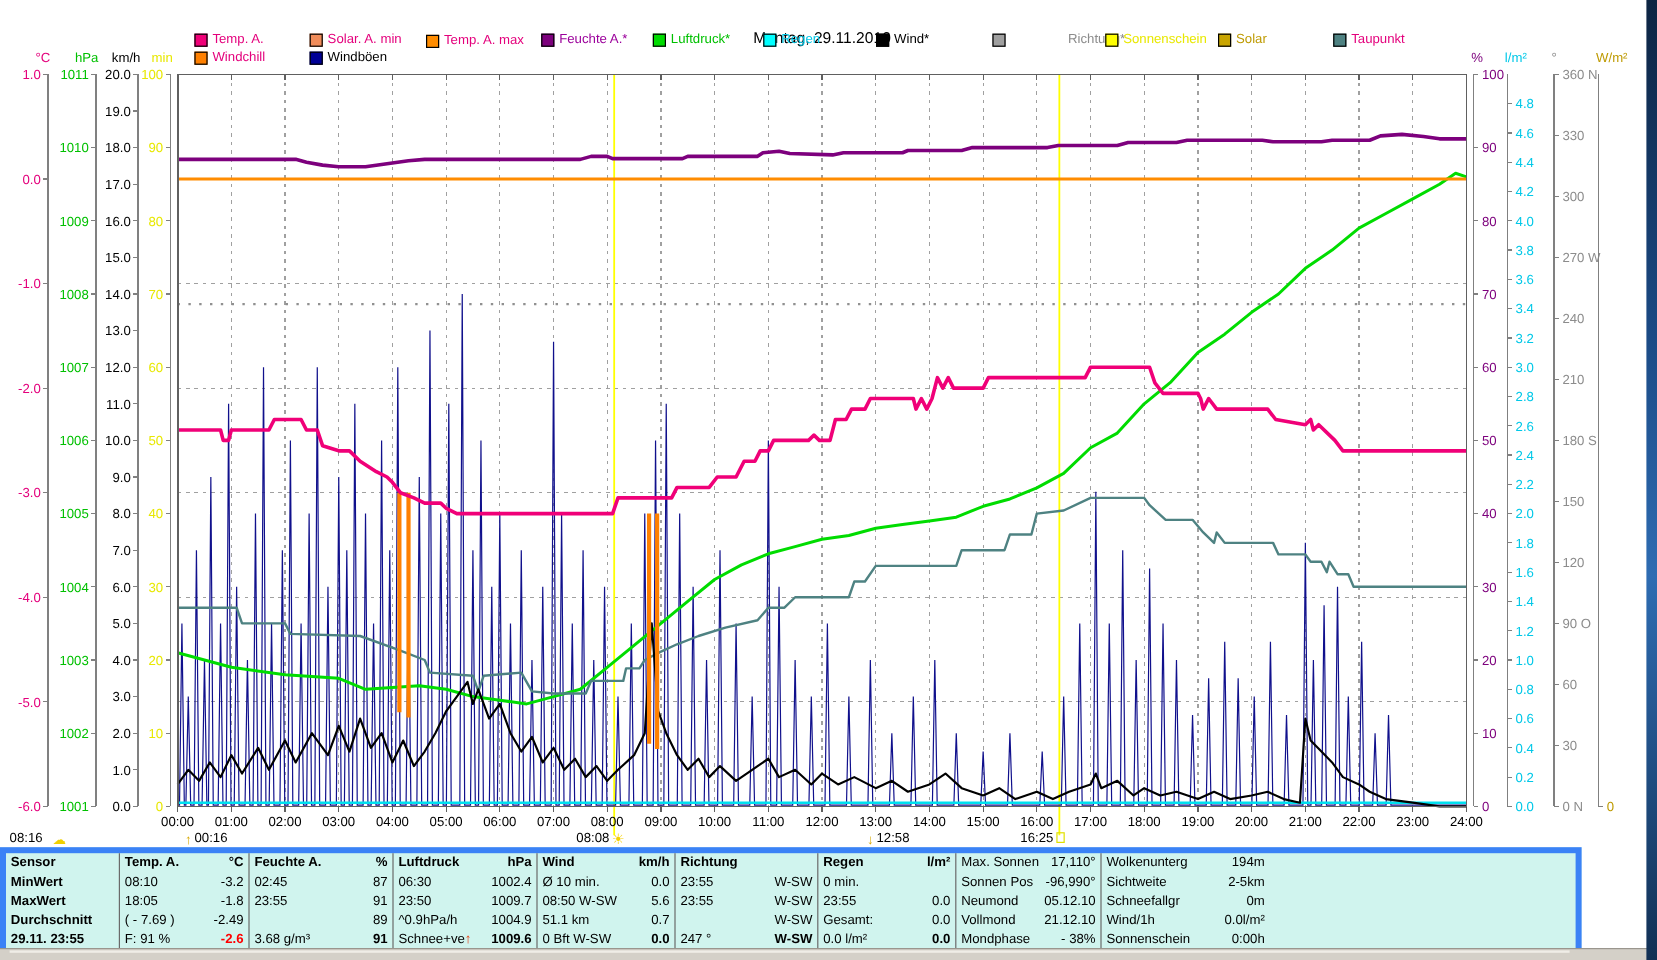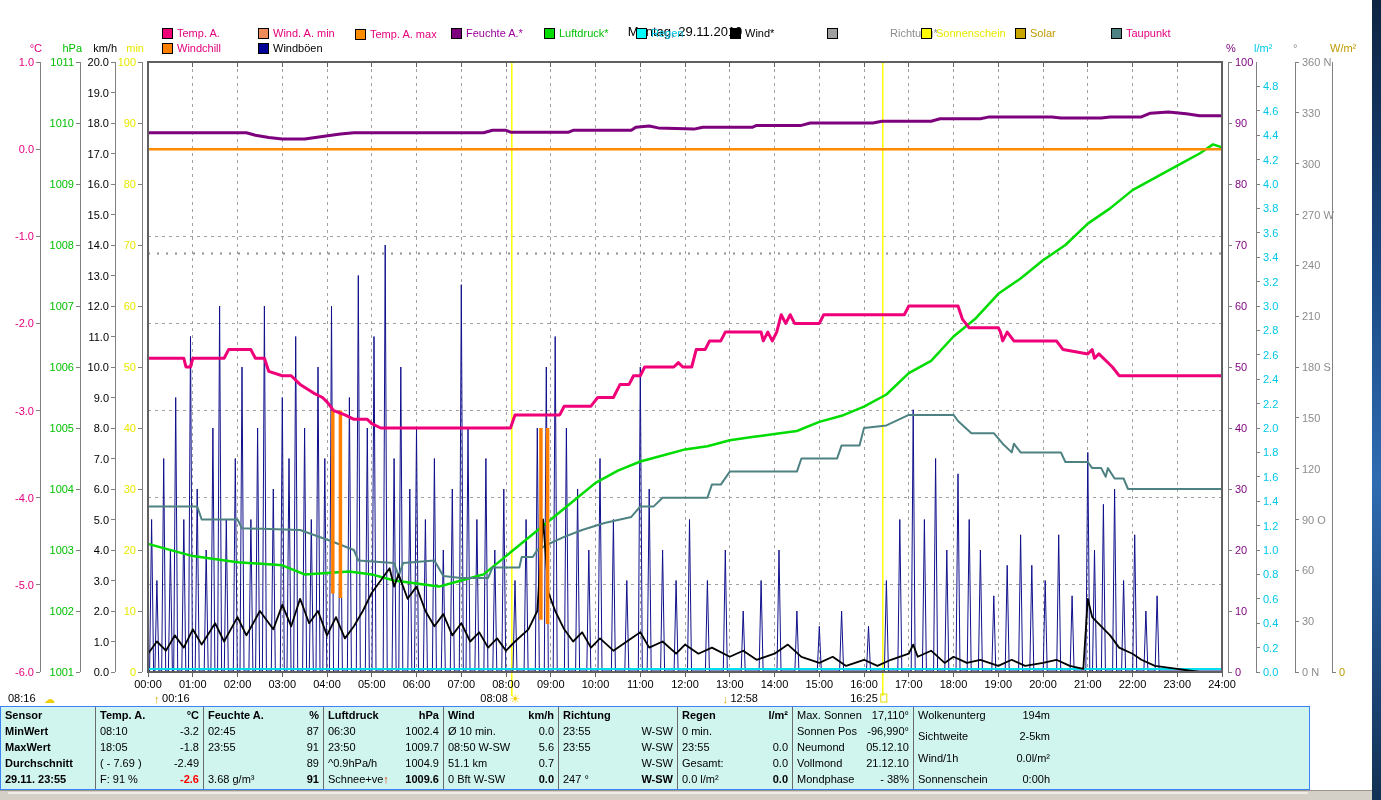--- a/index.html
+++ b/index.html
@@ -5,21 +5,21 @@
   html,body{margin:0;padding:0;background:#fff;}
   #window{position:relative;width:1381px;height:800px;background:#fff;overflow:hidden;
           font-family:"Liberation Sans", sans-serif;}
   #chart-title{position:absolute;left:148px;top:24px;width:1074px;text-align:center;
                font-size:13px;color:#000;}
   .leg{position:absolute;display:flex;align-items:center;font-size:11px;white-space:nowrap;}
   .leg i{display:inline-block;width:9px;height:9px;border:1px solid #000;margin-right:4px;}
   .leg b{font-weight:normal;}
   #plot-svg{position:absolute;left:0;top:0;}
   #footer{position:absolute;left:0;top:706px;width:1308px;height:82px;background:#D0F4EE;
-          border:1px solid #3b82f6;display:flex;font-size:11px;color:#000;}
+          border:5px solid #3b82f6;display:flex;font-size:11px;color:#000;}
   .fcol{border-right:1px solid #6a6a6a;box-sizing:border-box;padding:1px 4px;display:flex;
         flex-direction:column;justify-content:space-between;}
   .fcol:last-child{border-right:none;}
   .frow{display:flex;justify-content:space-between;line-height:15.6px;white-space:nowrap;}
   .frow .lab{text-align:left;}
   .frow .val{text-align:right;}
   .bold{font-weight:bold;}
   .red{color:#FF0000;font-weight:bold;}
   .arrow{color:#E83000;font-weight:bold;}
   .inner{width:132px;display:flex;justify-content:space-between;}
@@ -34,21 +34,21 @@
 
 <div id="window">
   <div id="chart-title">Montag, 29.11.2010</div>
   <div id="legend">
       <span class="leg" style="left: 162px; top: 27px;">
         <i style="background: rgb(240, 0, 120);"></i>
         <b style="color: rgb(228, 0, 124);">Temp. A.</b>
       </span>
       <span class="leg" style="left: 258px; top: 27px;">
         <i style="background: rgb(240, 140, 90);"></i>
-        <b style="color: rgb(228, 0, 124);">Wind. A. min</b>
+        <b style="color: rgb(228, 0, 124);">Solar. A. min</b>
       </span>
       <span class="leg" style="left: 355px; top: 28px;">
         <i style="background: rgb(255, 140, 0);"></i>
         <b style="color: rgb(228, 0, 124);">Temp. A. max</b>
       </span>
       <span class="leg" style="left: 451px; top: 27px;">
         <i style="background: rgb(125, 0, 125);"></i>
         <b style="color: rgb(155, 0, 155);">Feuchte A.*</b>
       </span>
       <span class="leg" style="left: 544px; top: 27px;">
@@ -618,20 +618,26 @@
           </span>
         </div>
         <div class="frow">
           <span class="inner">
             <span class="lab">Sichtweite</span>
             <span class="val">2-5km</span>
           </span>
         </div>
         <div class="frow">
           <span class="inner">
+            <span class="lab">Schneefallgr</span>
+            <span class="val">0m</span>
+          </span>
+        </div>
+        <div class="frow">
+          <span class="inner">
             <span class="lab">Wind/1h</span>
             <span class="val">0.0l/m²</span>
           </span>
         </div>
         <div class="frow">
           <span class="inner">
             <span class="lab">Sonnenschein</span>
             <span class="val">0:00h</span>
           </span>
         </div>

